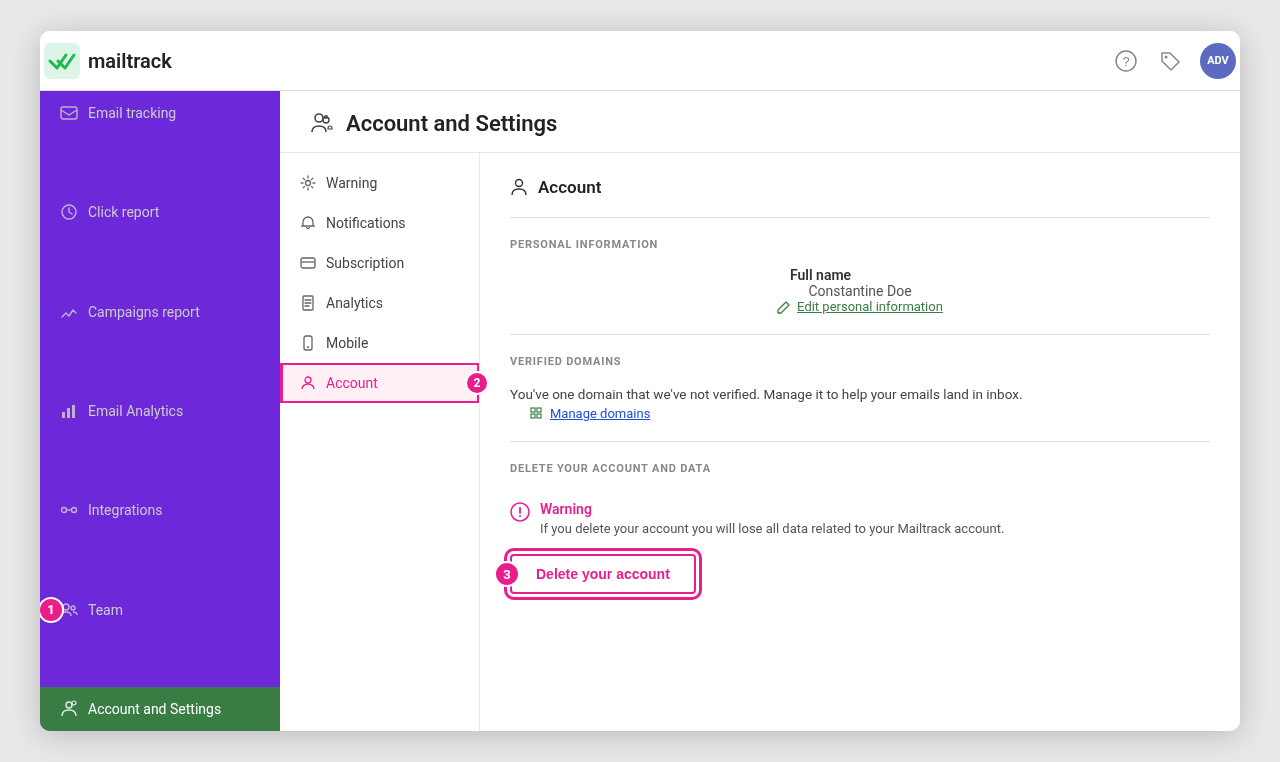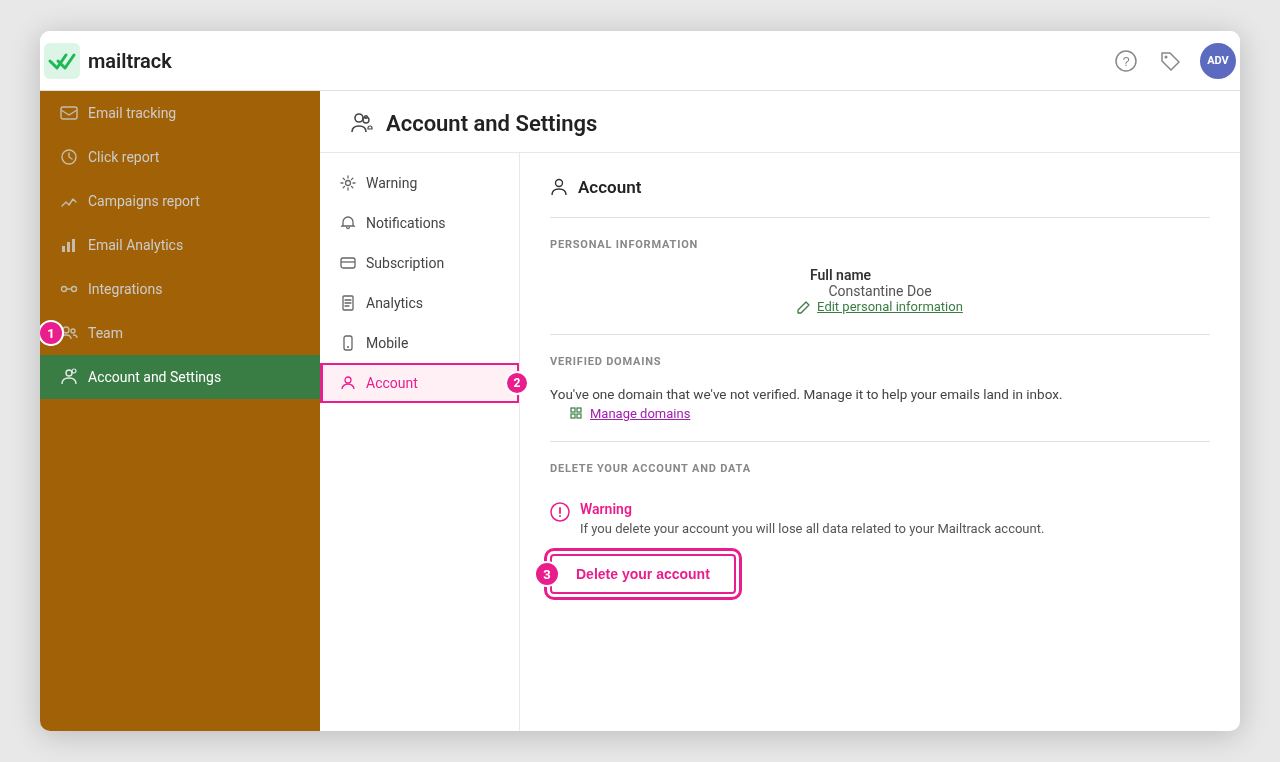--- a/index.html
+++ b/index.html
@@ -75,26 +75,27 @@
       cursor: pointer;
     }
     
     .main-layout {
       display: flex;
       flex: 1;
       overflow: hidden;
     }
     
     .sidebar {
-      width: 280px;
-      background: #a16207;
+      width: 240px;
+      background: #6d28d9;
       flex-shrink: 0;
       display: flex;
       flex-direction: column;
       overflow-y: auto;
+      justify-content: space-between;
     }
     .sidebar-item {
       display: flex;
       align-items: center;
       gap: 10px;
       padding: 13px 20px;
       color: #ccc;
       font-size: 14px;
       cursor: pointer;
       transition: background 0.15s;
@@ -278,21 +279,21 @@
     .domain-desc {
       font-size: 13.5px;
       color: #444;
       line-height: 1.5;
       flex: 1;
     }
     .manage-link {
       display: flex;
       align-items: center;
       gap: 6px;
-      color: #a21caf;
+      color: #1d4ed8;
       font-size: 13px;
       text-decoration: underline;
       cursor: pointer;
     }
     
     .delete-section-label {
       font-size: 11px;
       font-weight: 700;
       color: #888;
       letter-spacing: 0.8px;

